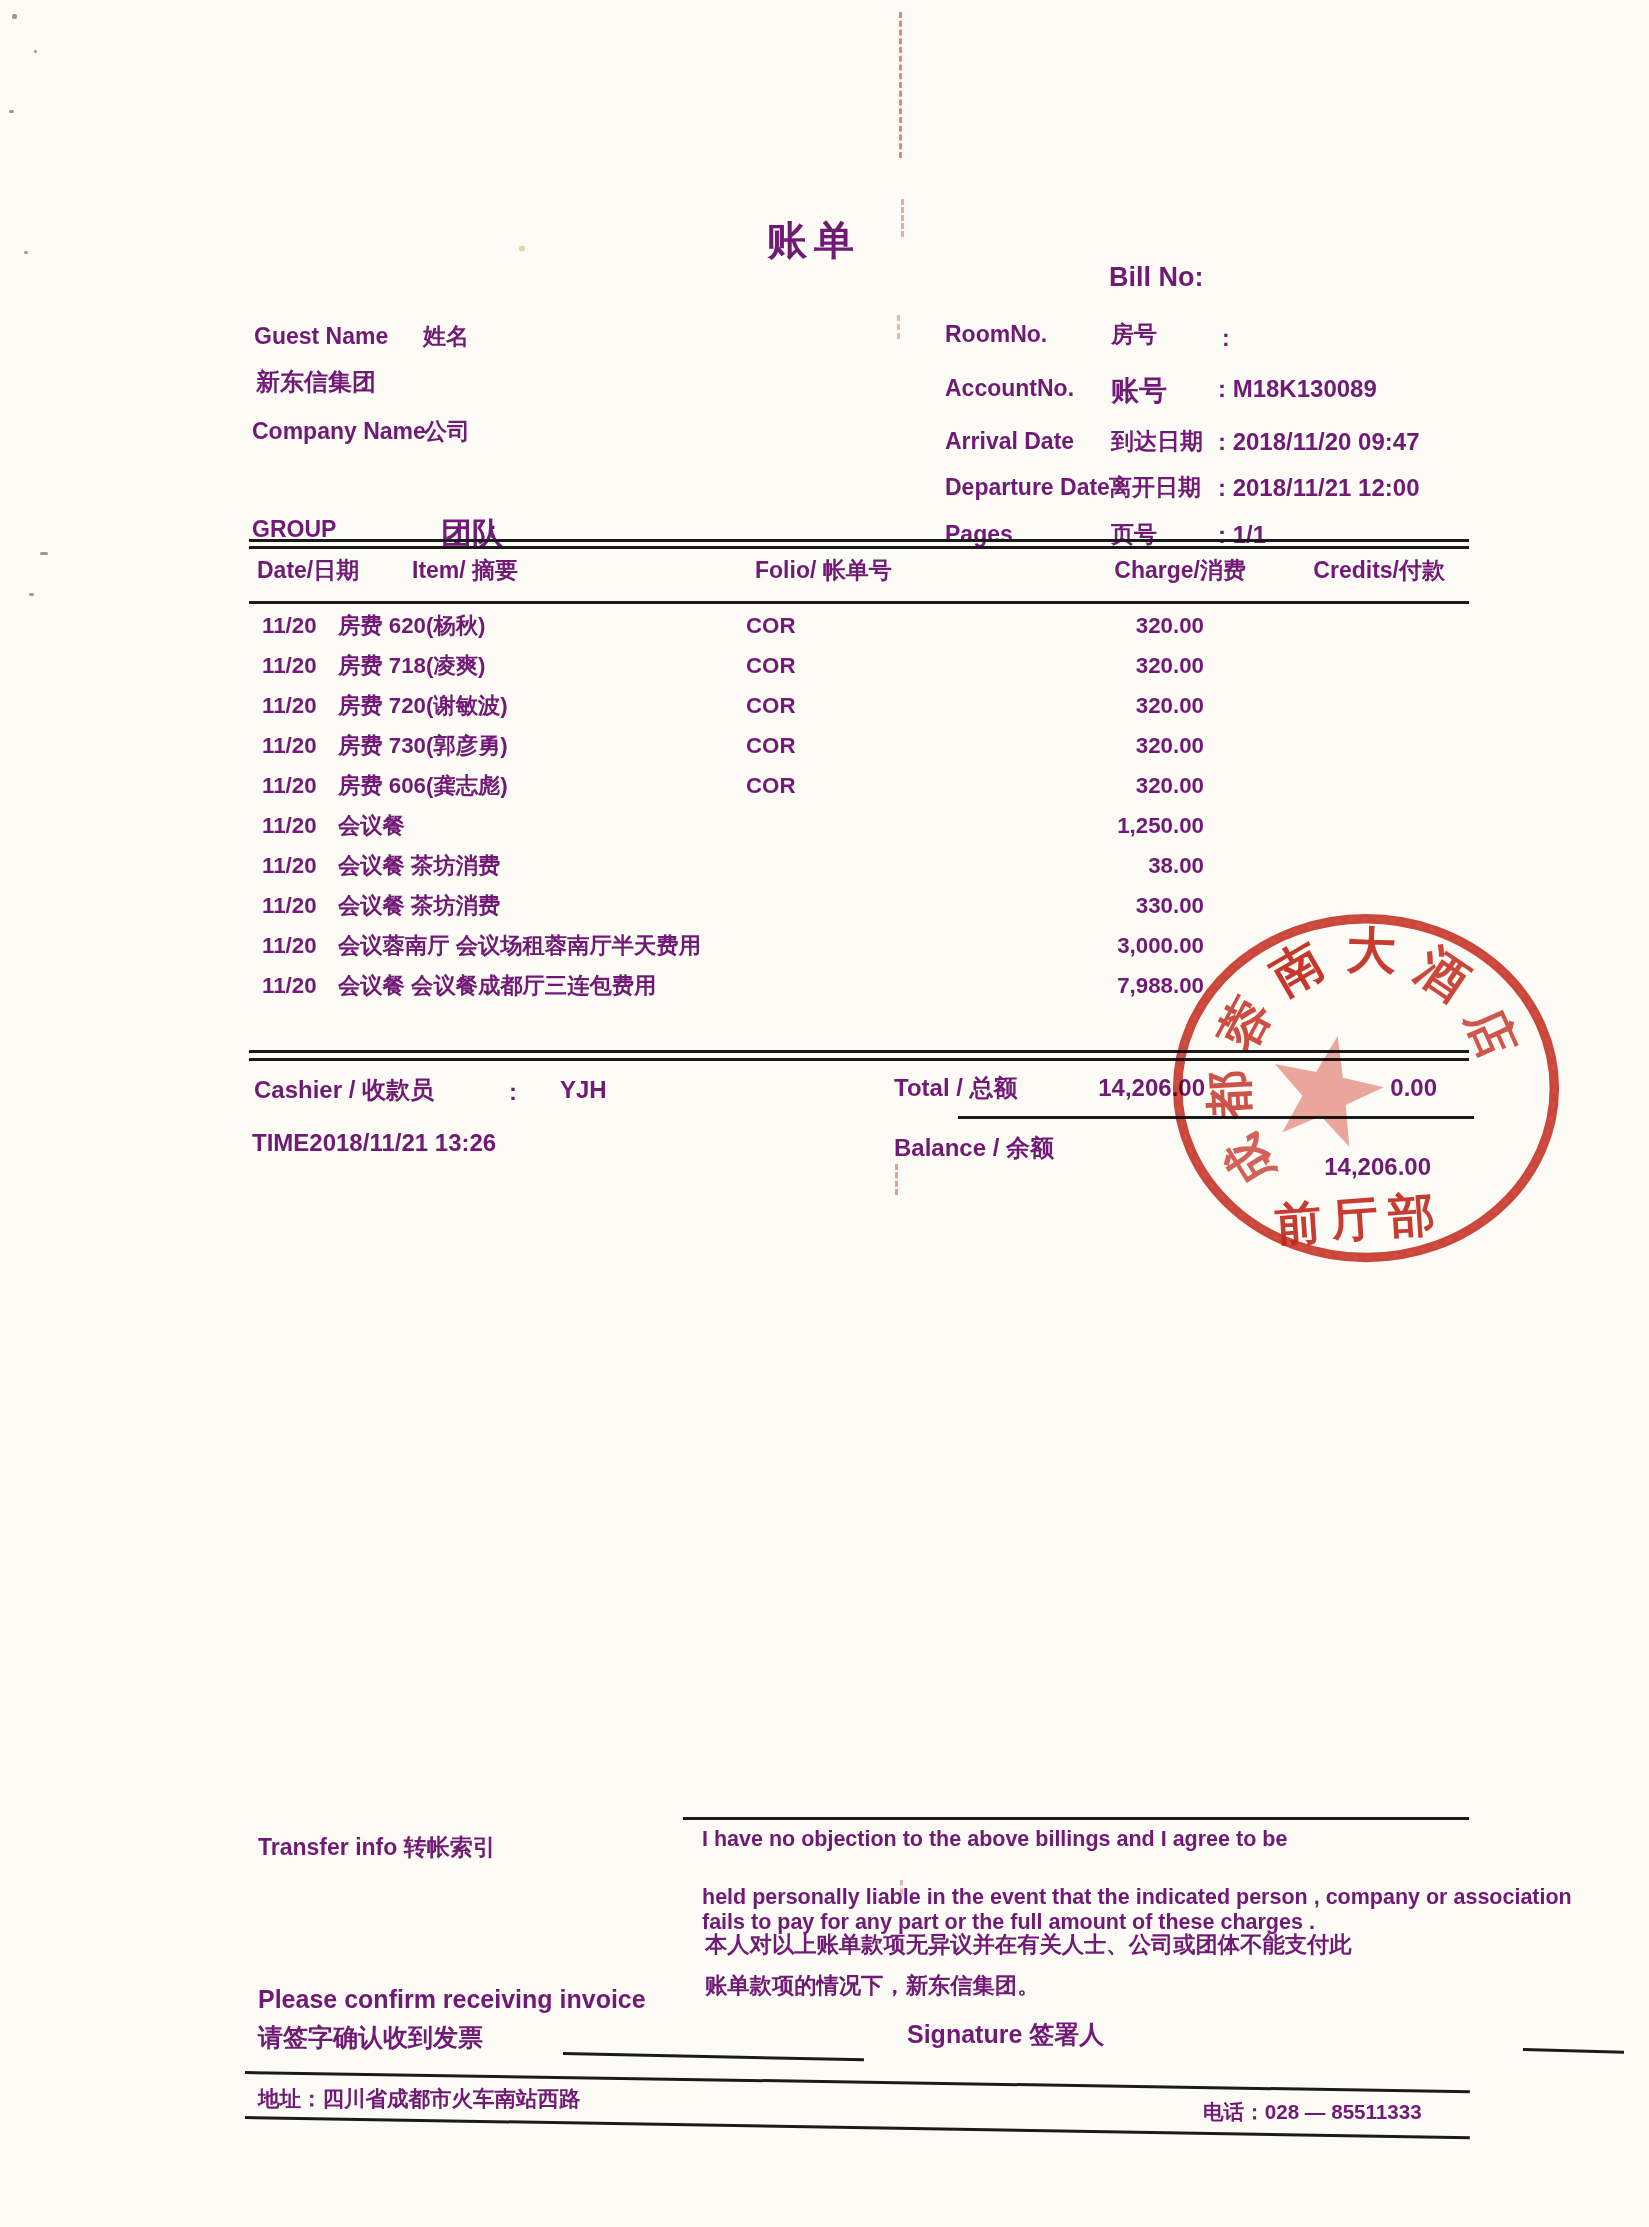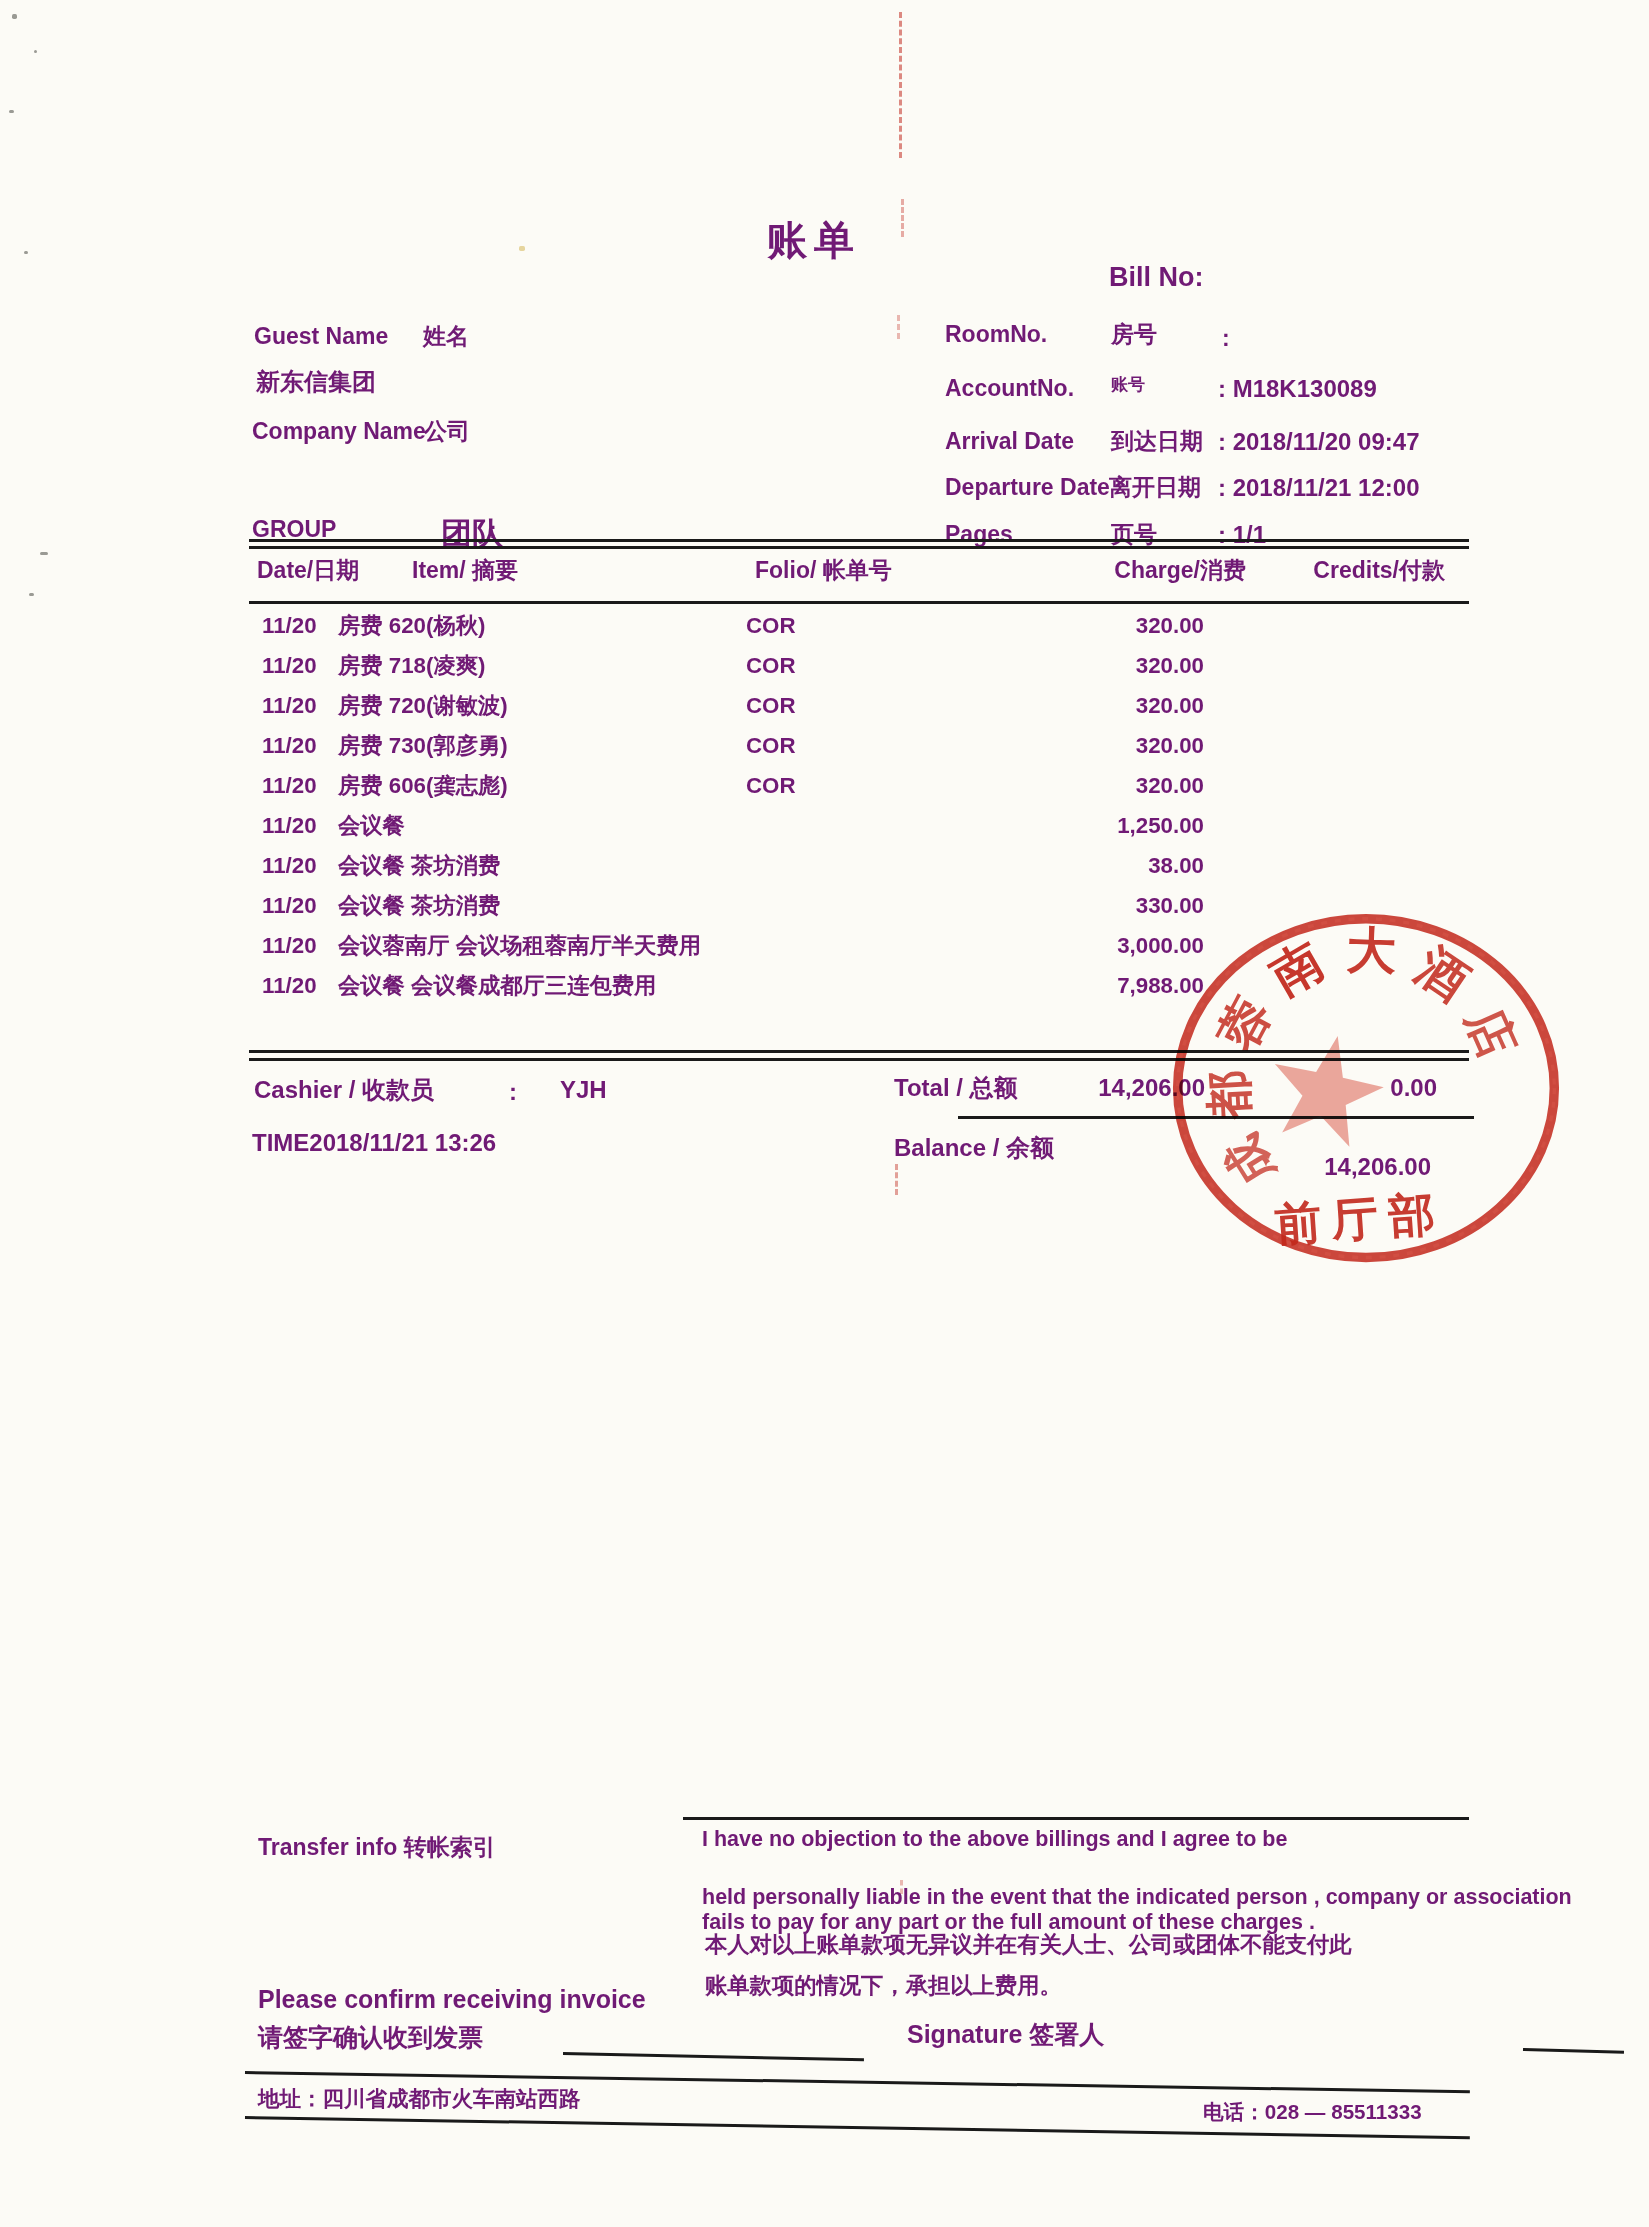--- a/index.html
+++ b/index.html
@@ -48,21 +48,21 @@
   <div class="t b" style="left:252px;top:418px;font-size:23px;">Company Name</div>
   <div class="t b" style="left:424px;top:418px;font-size:23px;">公司</div>
   <div class="t b" style="left:252px;top:516px;font-size:23px;">GROUP</div>
   <div class="t b" style="left:441px;top:516px;font-size:31px;">团队</div>
   <div class="t b" style="left:489px;top:517px;font-size:23px;">:</div>
 
   <div class="t b" style="left:945px;top:321px;font-size:23px;">RoomNo.</div>
   <div class="t b" style="left:1111px;top:321px;font-size:23px;">房号</div>
   <div class="t b" style="left:1222px;top:325px;font-size:23px;">:</div>
   <div class="t b" style="left:945px;top:375px;font-size:23px;">AccountNo.</div>
-  <div class="t b" style="left:1111px;top:375px;font-size:17px;">账号</div>
+  <div class="t b" style="left:1111px;top:375px;font-size:28px;">账号</div>
   <div class="t b" style="left:1218px;top:375px;font-size:24px;">: M18K130089</div>
   <div class="t b" style="left:945px;top:428px;font-size:23px;">Arrival Date</div>
   <div class="t b" style="left:1111px;top:428px;font-size:23px;">到达日期</div>
   <div class="t b" style="left:1218px;top:428px;font-size:24px;">: 2018/11/20 09:47</div>
   <div class="t b" style="left:945px;top:474px;font-size:23px;">Departure Date</div>
   <div class="t b" style="left:1109px;top:474px;font-size:23px;">离开日期</div>
   <div class="t b" style="left:1218px;top:474px;font-size:24px;">: 2018/11/21 12:00</div>
   <div class="t b" style="left:945px;top:521px;font-size:23px;">Pages</div>
   <div class="t b" style="left:1111px;top:521px;font-size:23px;">页号</div>
   <div class="t b" style="left:1218px;top:521px;font-size:24px;">: 1/1</div>
@@ -178,21 +178,21 @@
     <text transform="translate(375,141) rotate(66)" text-anchor="middle" dominant-baseline="central" font-size="56" fill="#c5281c" opacity="0.78">店</text>
     <text transform="translate(222,358) rotate(-4)" text-anchor="middle" dominant-baseline="central" font-size="54" letter-spacing="12" fill="#c5281c" opacity="0.9">前厅部</text>
   </svg>
 
   <div class="t b" style="left:258px;top:1834px;font-size:23px;">Transfer info  转帐索引</div>
   <div class="rule" style="left:683px;top:1817px;width:786px;height:3.4px;"></div>
   <div class="t" style="left:702px;top:1827px;font-size:21.5px;font-weight:700;">I have no objection to the above billings and I agree to be</div>
   <div class="t" style="left:702px;top:1885px;font-size:21.5px;font-weight:700;">held personally liable in the event that the indicated person , company or association</div>
   <div class="t" style="left:705px;top:1932px;font-size:22.3px;font-weight:700;">本人对以上账单款项无异议并在有关人士、公司或团体不能支付此</div>
   <div class="t" style="left:702px;top:1910px;font-size:21.5px;font-weight:700;">fails to pay for any part or the full amount of these charges .</div>
-  <div class="t" style="left:705px;top:1973px;font-size:22.3px;font-weight:700;">账单款项的情况下，承担以上费用。</div>
+  <div class="t" style="left:705px;top:1973px;font-size:22.3px;font-weight:700;">账单款项的情况下，新东信集团。</div>
 
   <div class="t b" style="left:258px;top:1985px;font-size:25px;">Please confirm receiving invoice</div>
   <div class="t b" style="left:258px;top:2023px;font-size:25px;">请签字确认收到发票</div>
   <div class="rule" style="left:563px;top:2052px;width:301px;height:3.4px;transform:rotate(1.2deg);transform-origin:left center;"></div>
   <div class="t b" style="left:907px;top:2020px;font-size:25px;">Signature 签署人</div>
   <div class="rule" style="left:1523px;top:2048px;width:101px;height:3.4px;transform:rotate(1.5deg);transform-origin:left center;"></div>
 
   <div class="rule" style="left:245px;top:2071px;width:1225px;height:3px;transform:rotate(0.9deg);transform-origin:left center;"></div>
   <div class="t b" style="left:258px;top:2087px;font-size:21.5px;">地址：四川省成都市火车南站西路</div>
   <div class="t b" style="left:1203px;top:2100px;font-size:20.6px;">电话：028 — 85511333</div>

